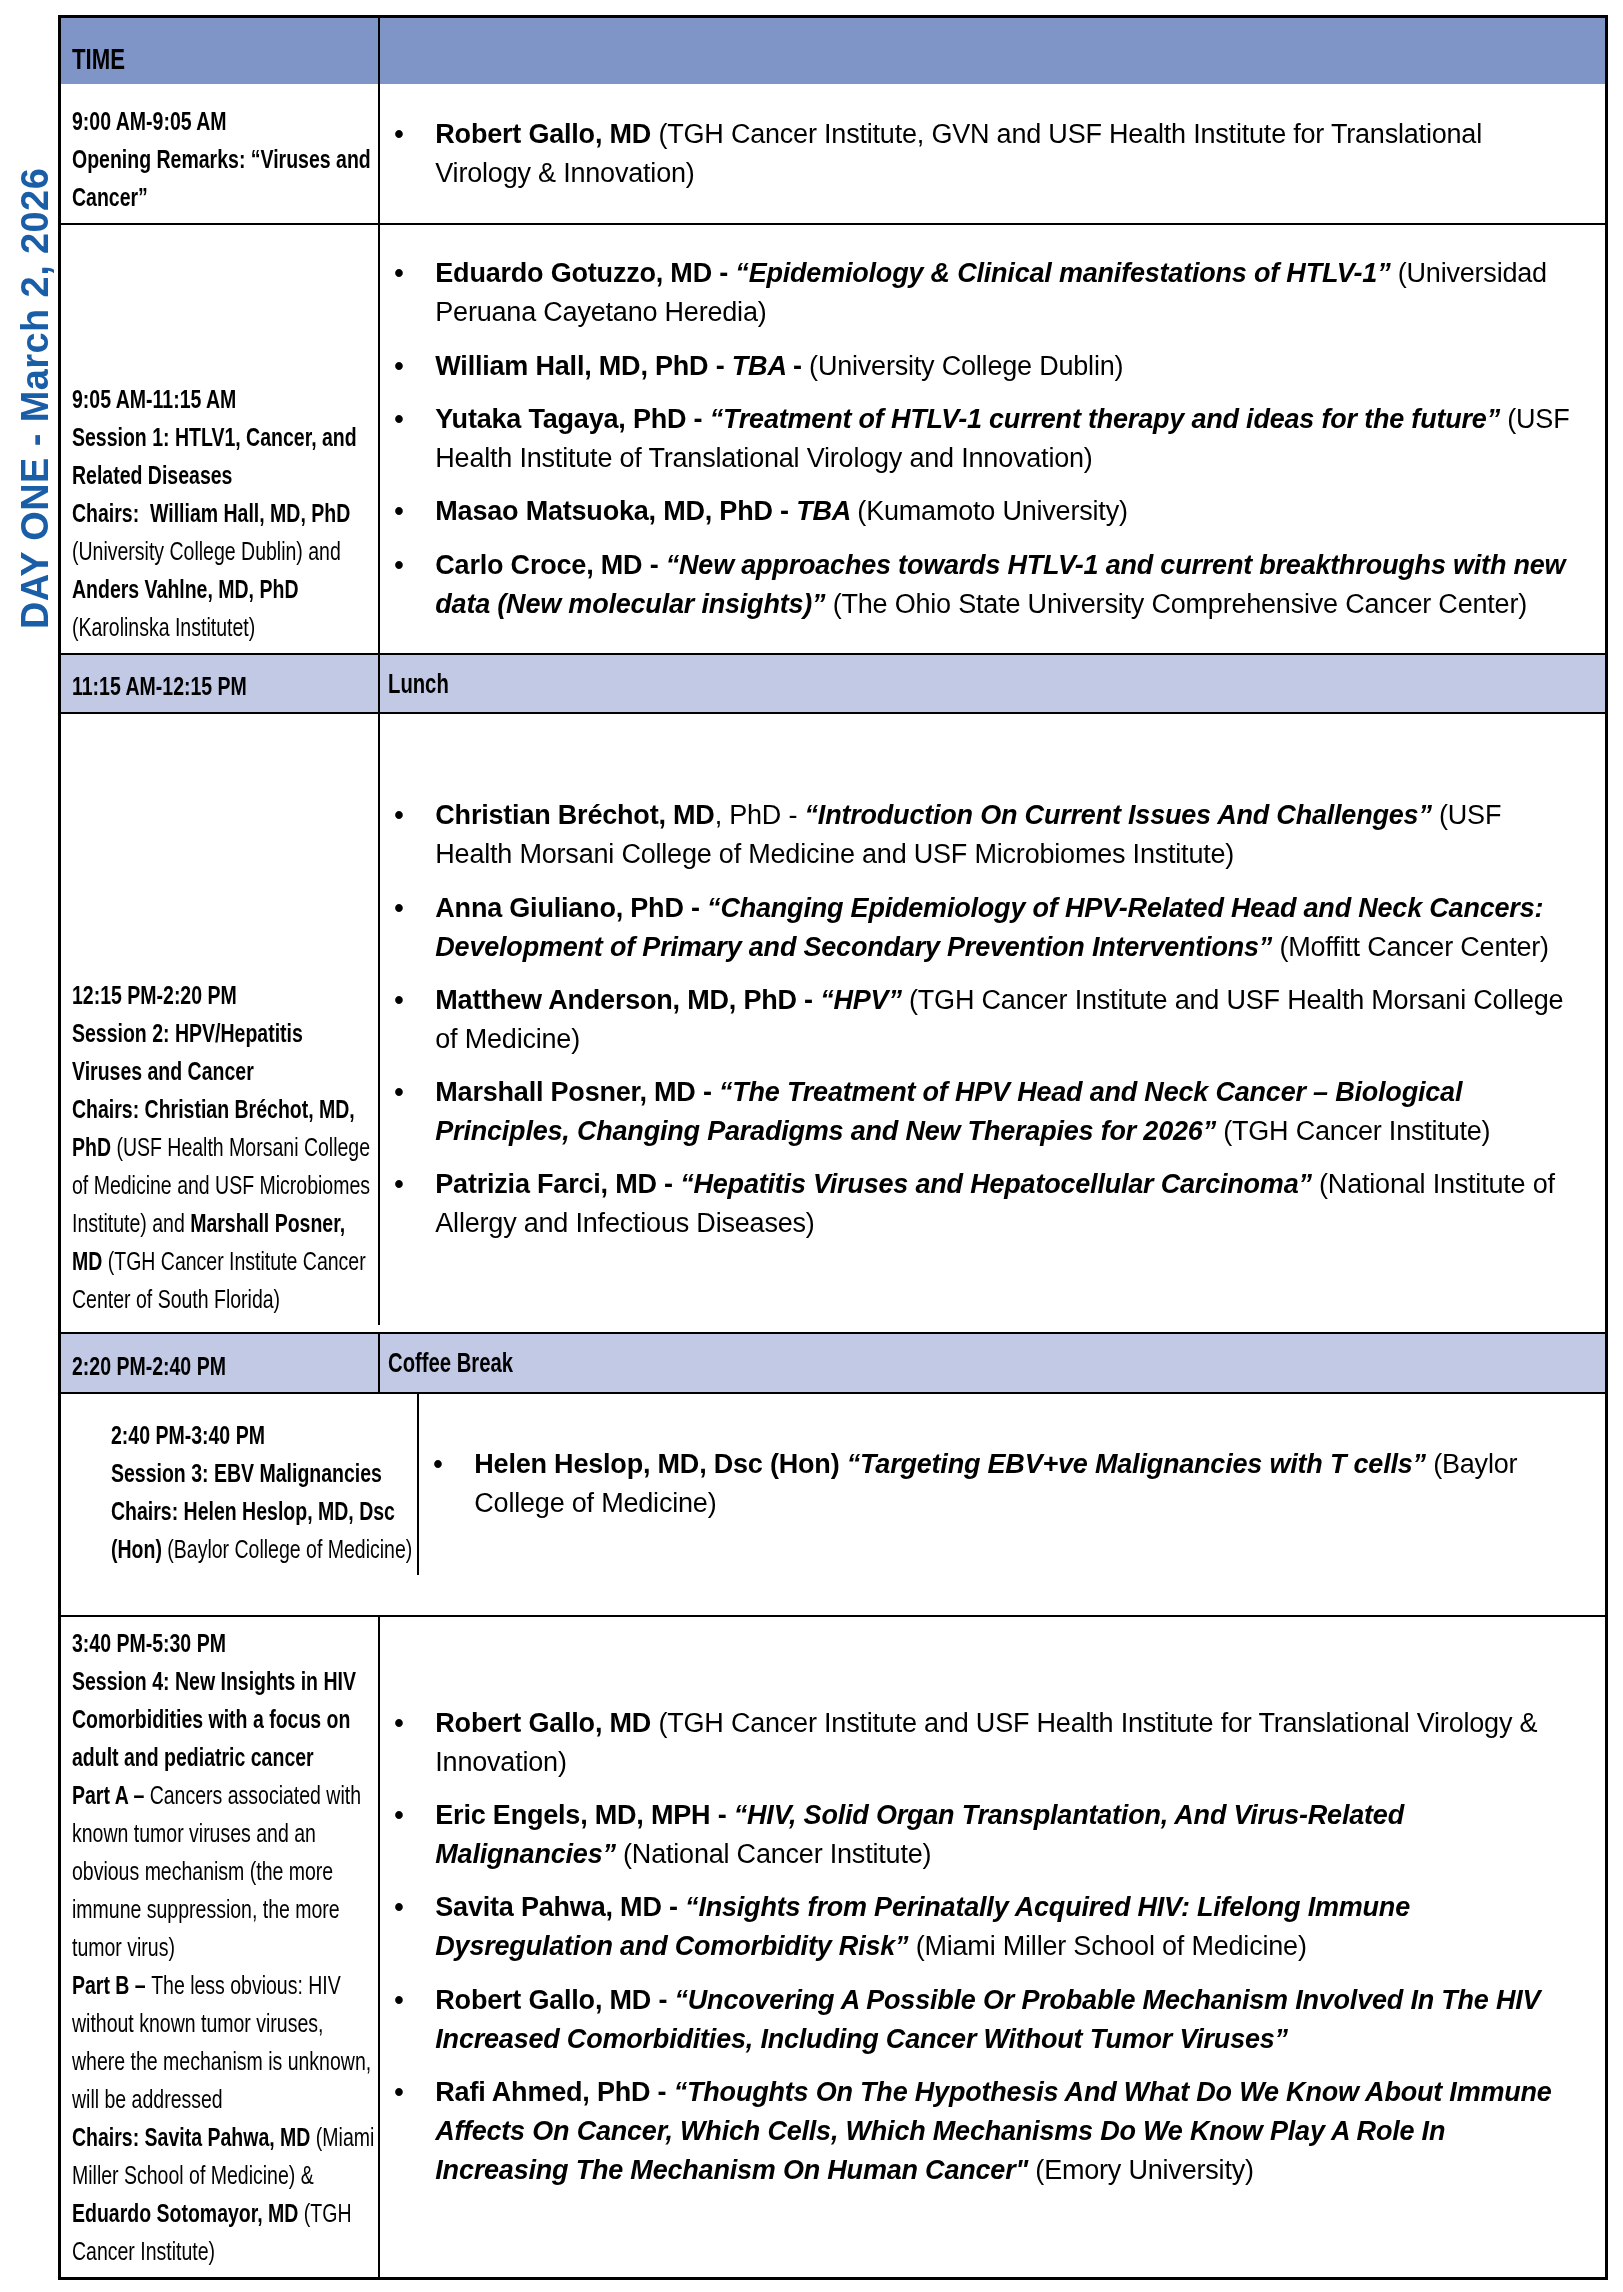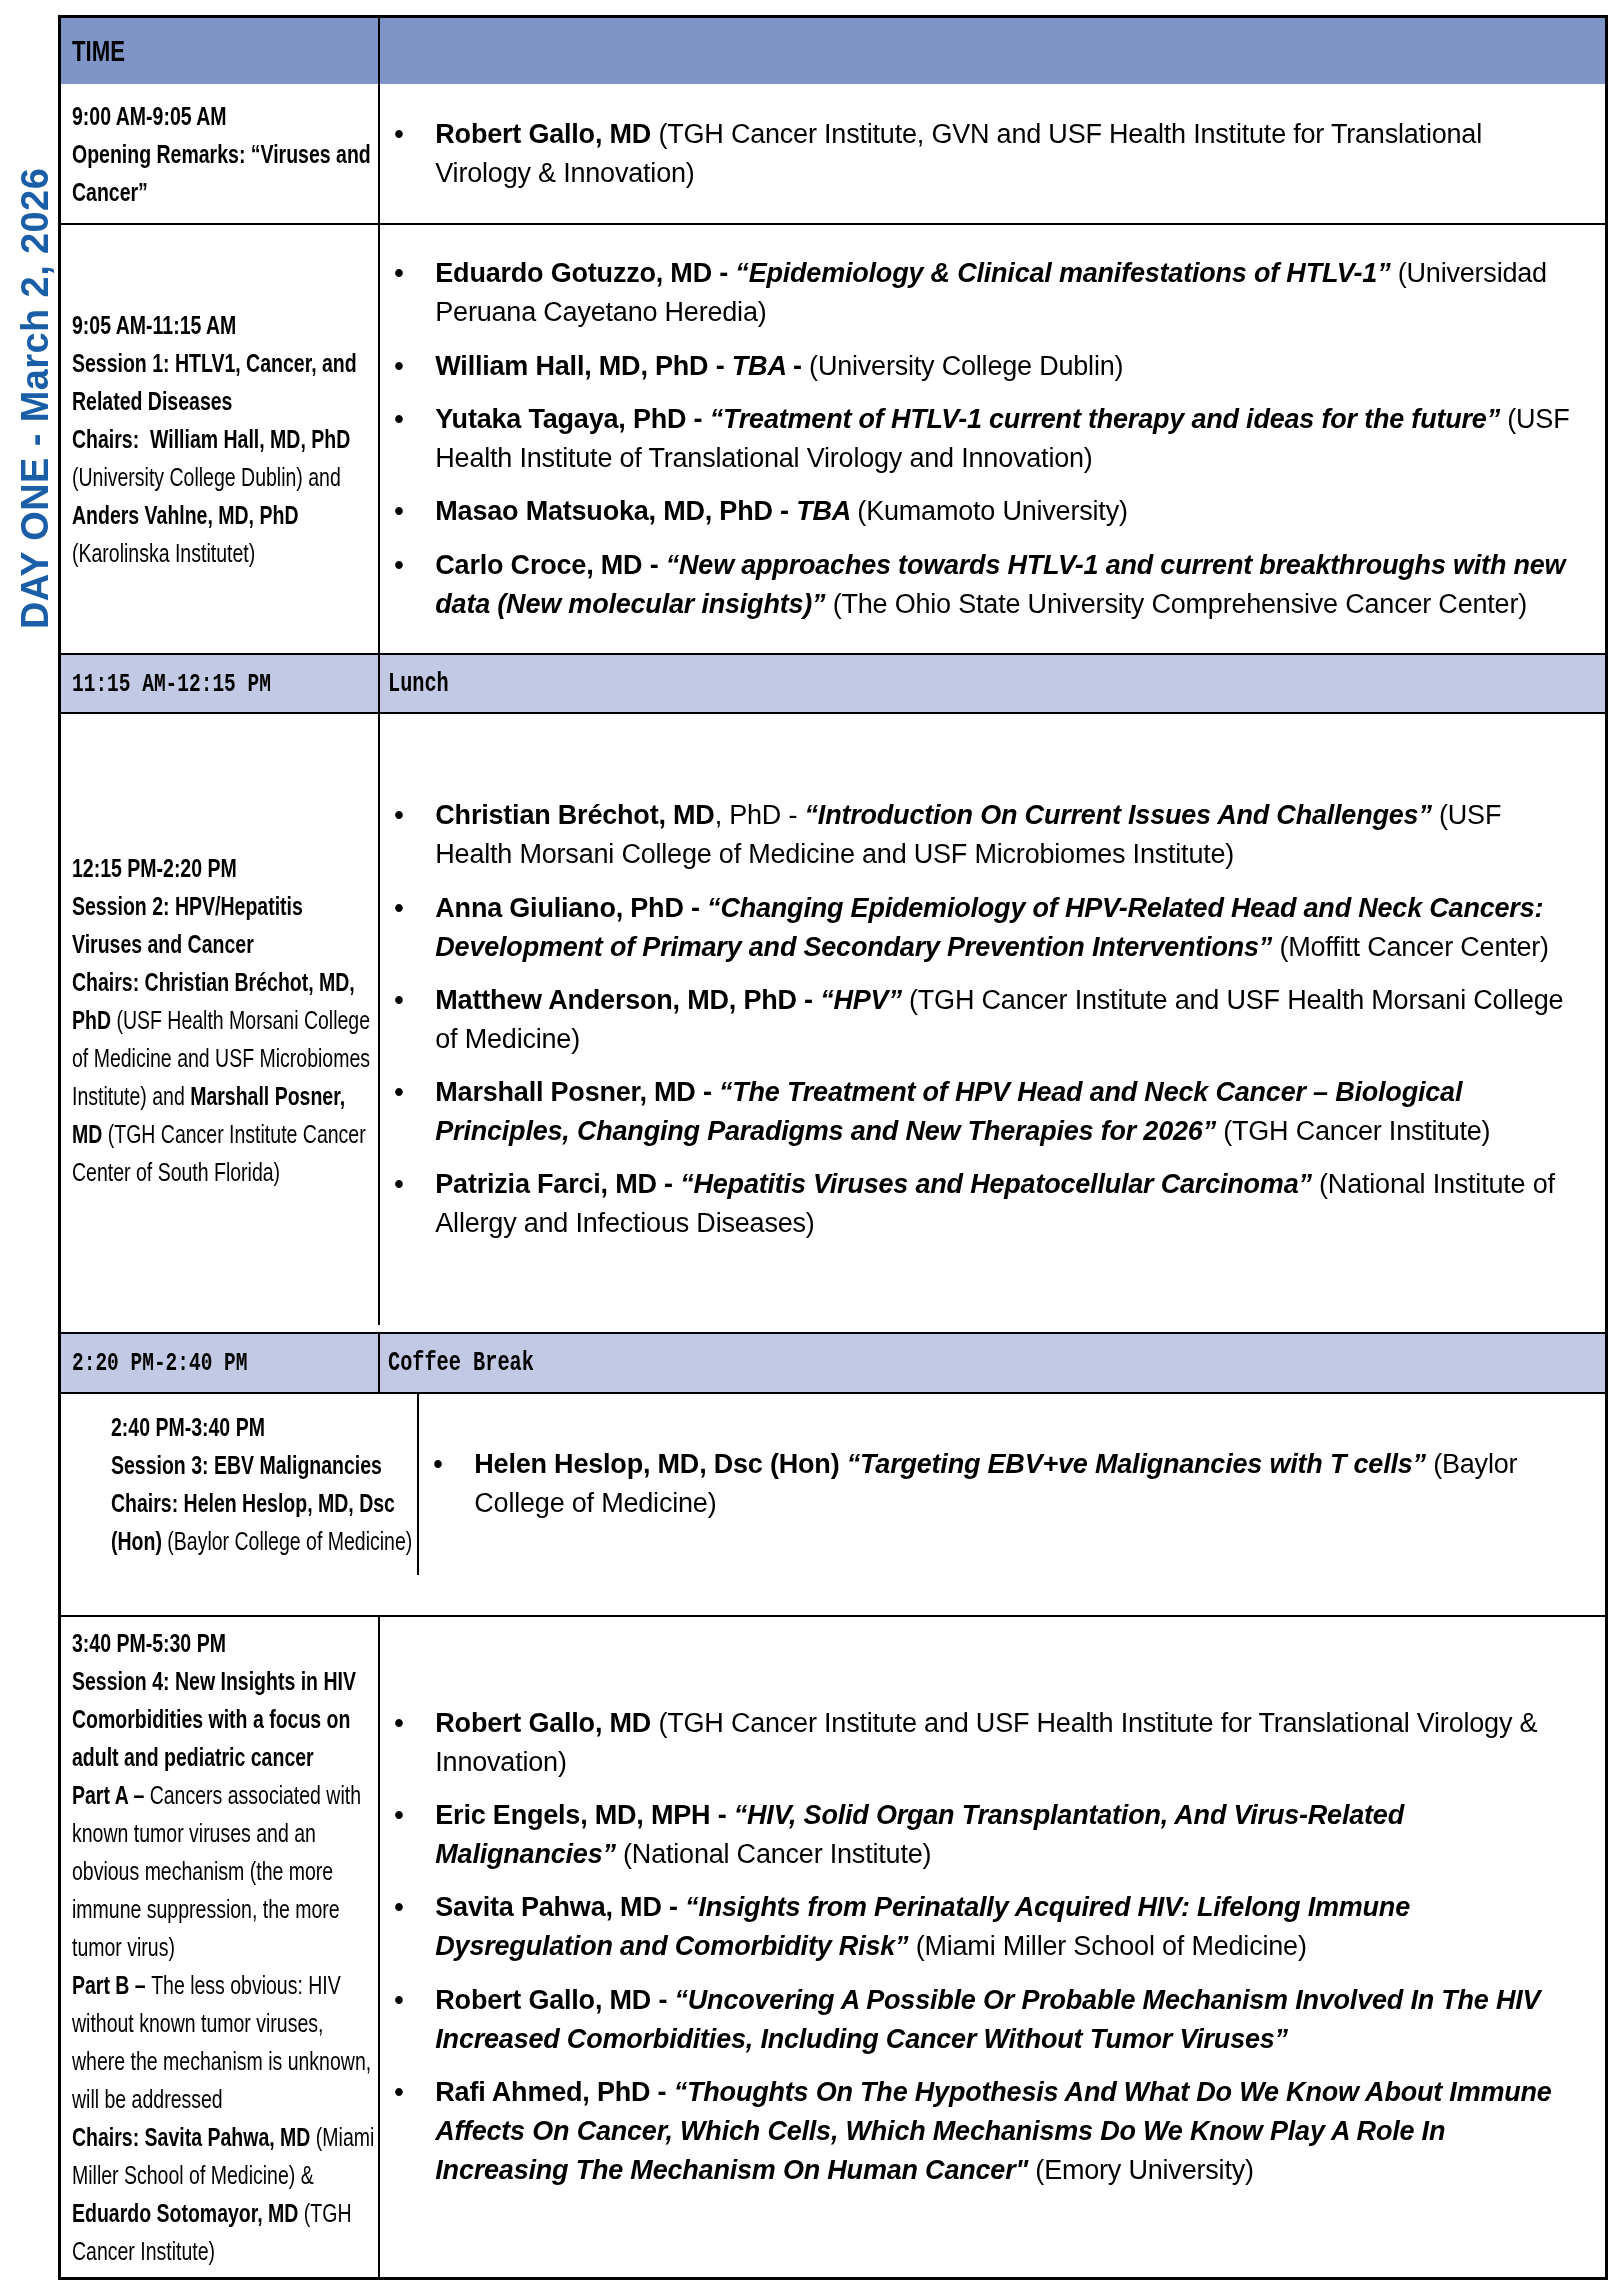--- a/index.html
+++ b/index.html
@@ -19,25 +19,25 @@
     font-size:38px;font-weight:700;color:var(--day-color);
     white-space:nowrap;letter-spacing:0.4px;
   }
   .table-wrap{
     position:absolute;left:58px;top:15px;width:1550px;
     border:3.6px solid var(--border);box-sizing:border-box;background:#fff;
   }
   .row{display:flex;border-top:2.7px solid var(--border);}
   .row:first-child{border-top:none;}
   .header-row{background:var(--header-bg);min-height:66px;}
-  .row.break{background:var(--break-bg);font-family:Liberation Mono, monospace;}
+  .row.break{background:var(--break-bg);}
   .cell{box-sizing:border-box;}
   .time-cell{
     flex:0 0 319px;width:319px;border-right:2.7px solid var(--border);
-    display:flex;flex-direction:column;justify-content:center;
+    display:flex;flex-direction:column;justify-content:flex-end;
     padding:7.2px 3.6px 7.2px 10.7px;overflow:hidden;
   }
   .content-cell{
     flex:1;display:flex;flex-direction:column;justify-content:center;
     padding:10.7px 25px 10.7px 0;overflow:hidden;
   }
   .condense{transform:scaleX(0.75);transform-origin:0 0;width:133.4%;}
   .para{font-size:26px;line-height:38px;}
   .header-label{font-size:29.6px;line-height:36px;font-weight:700;}
   .break-label{font-size:27px;line-height:36px;font-weight:700;padding-left:10.7px;}

